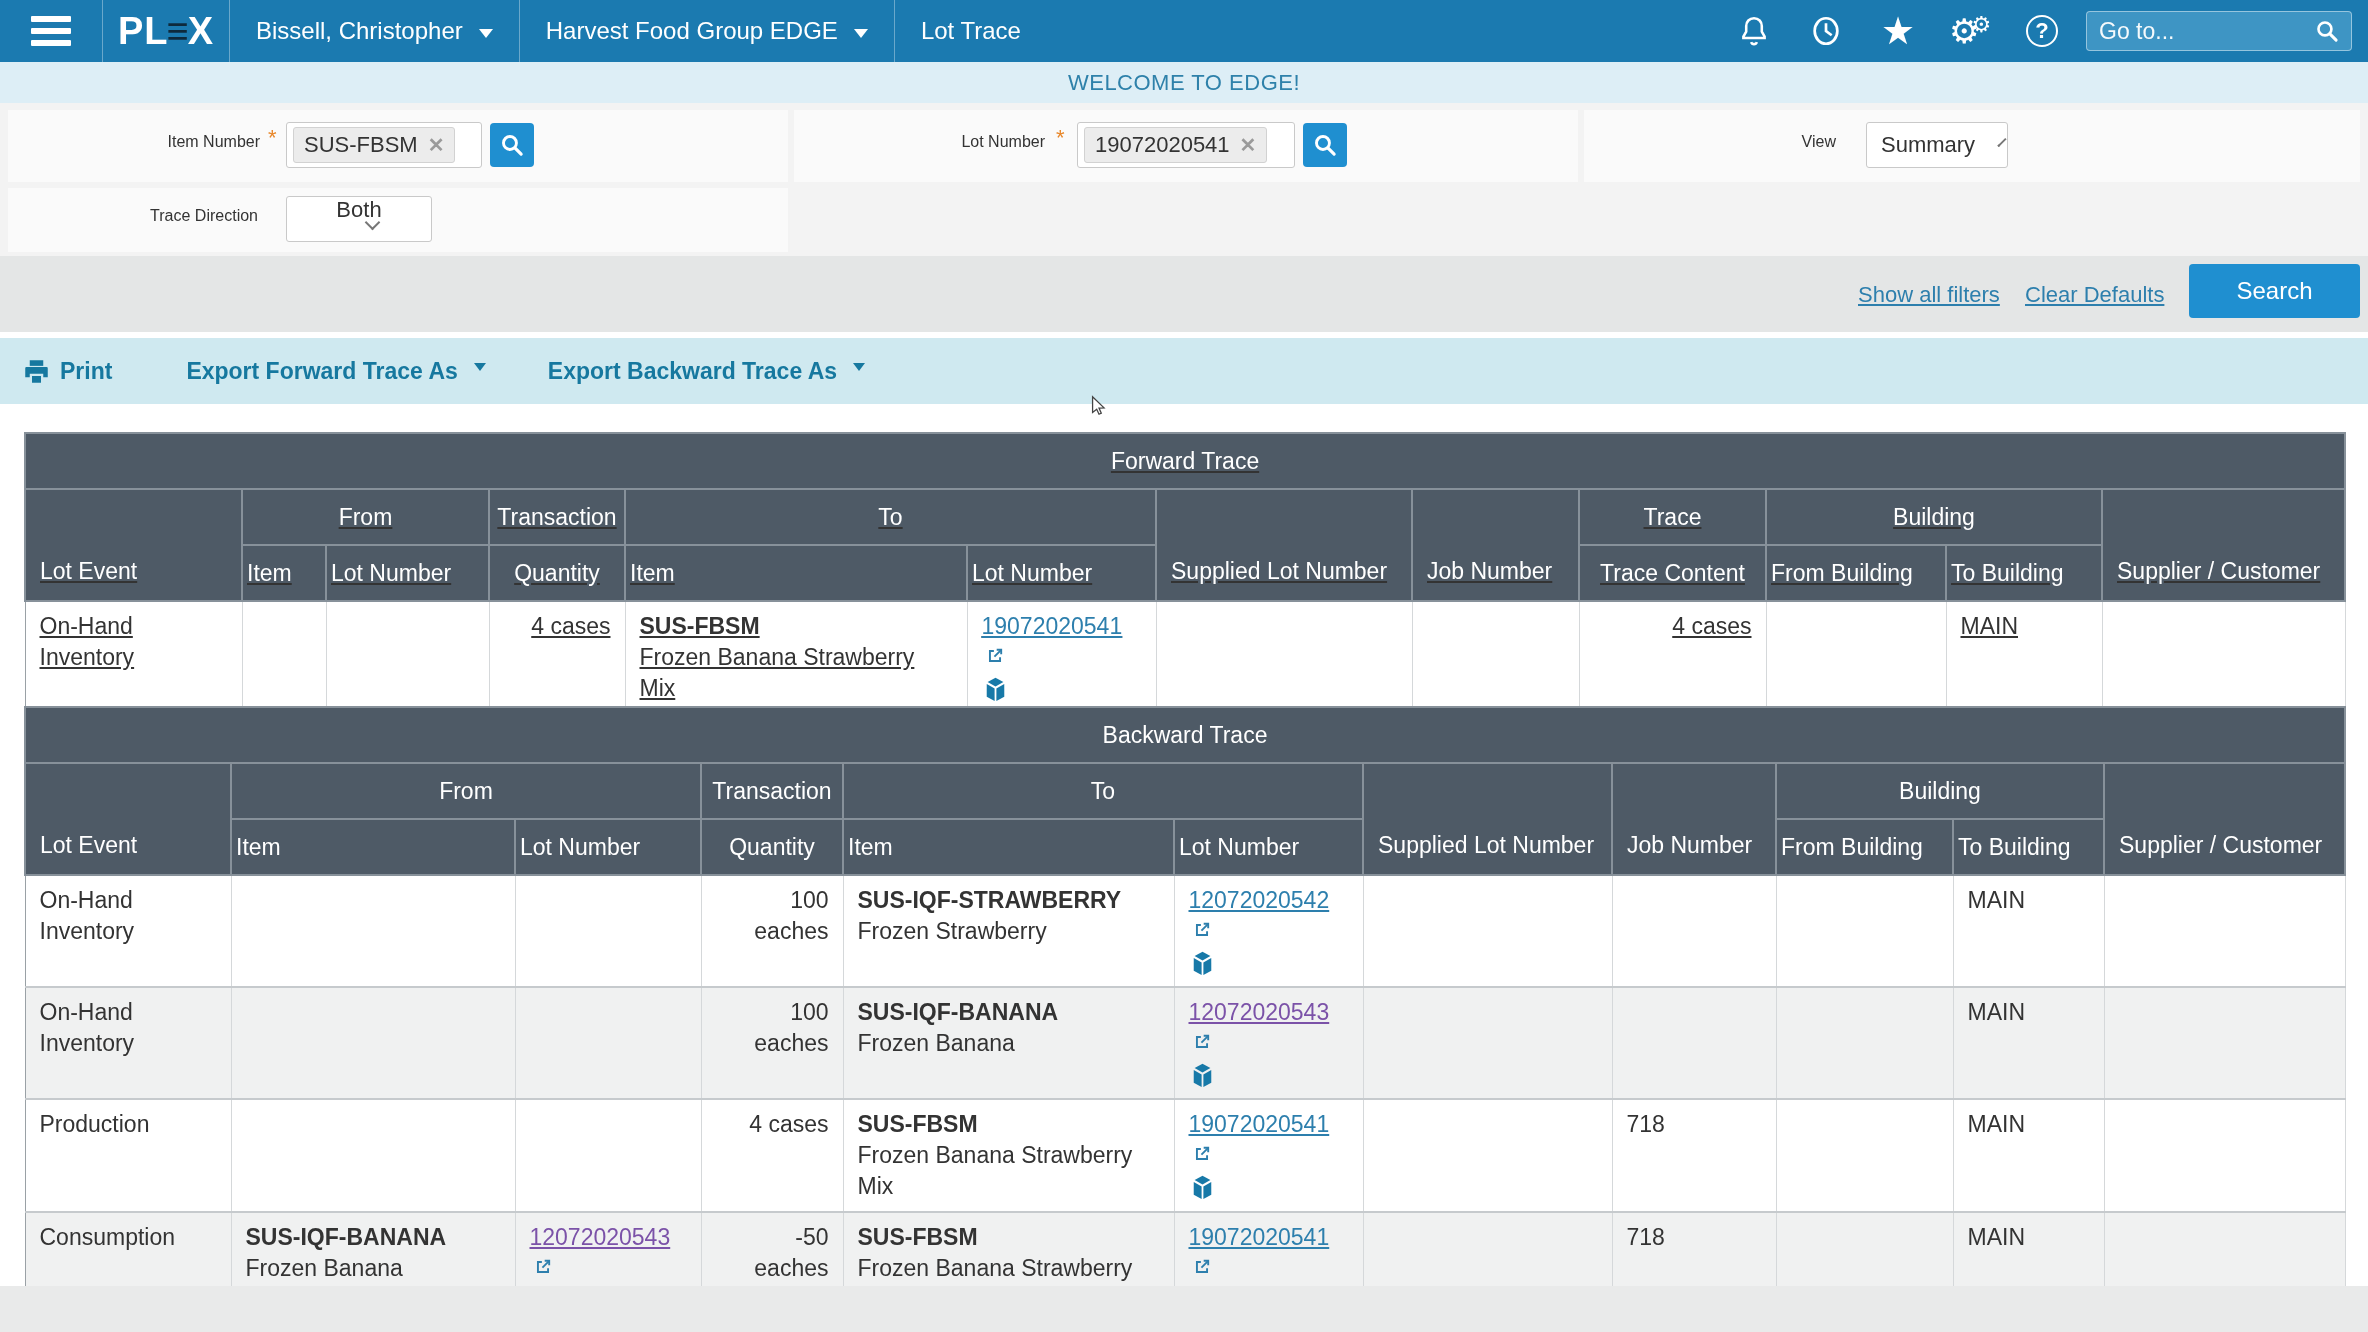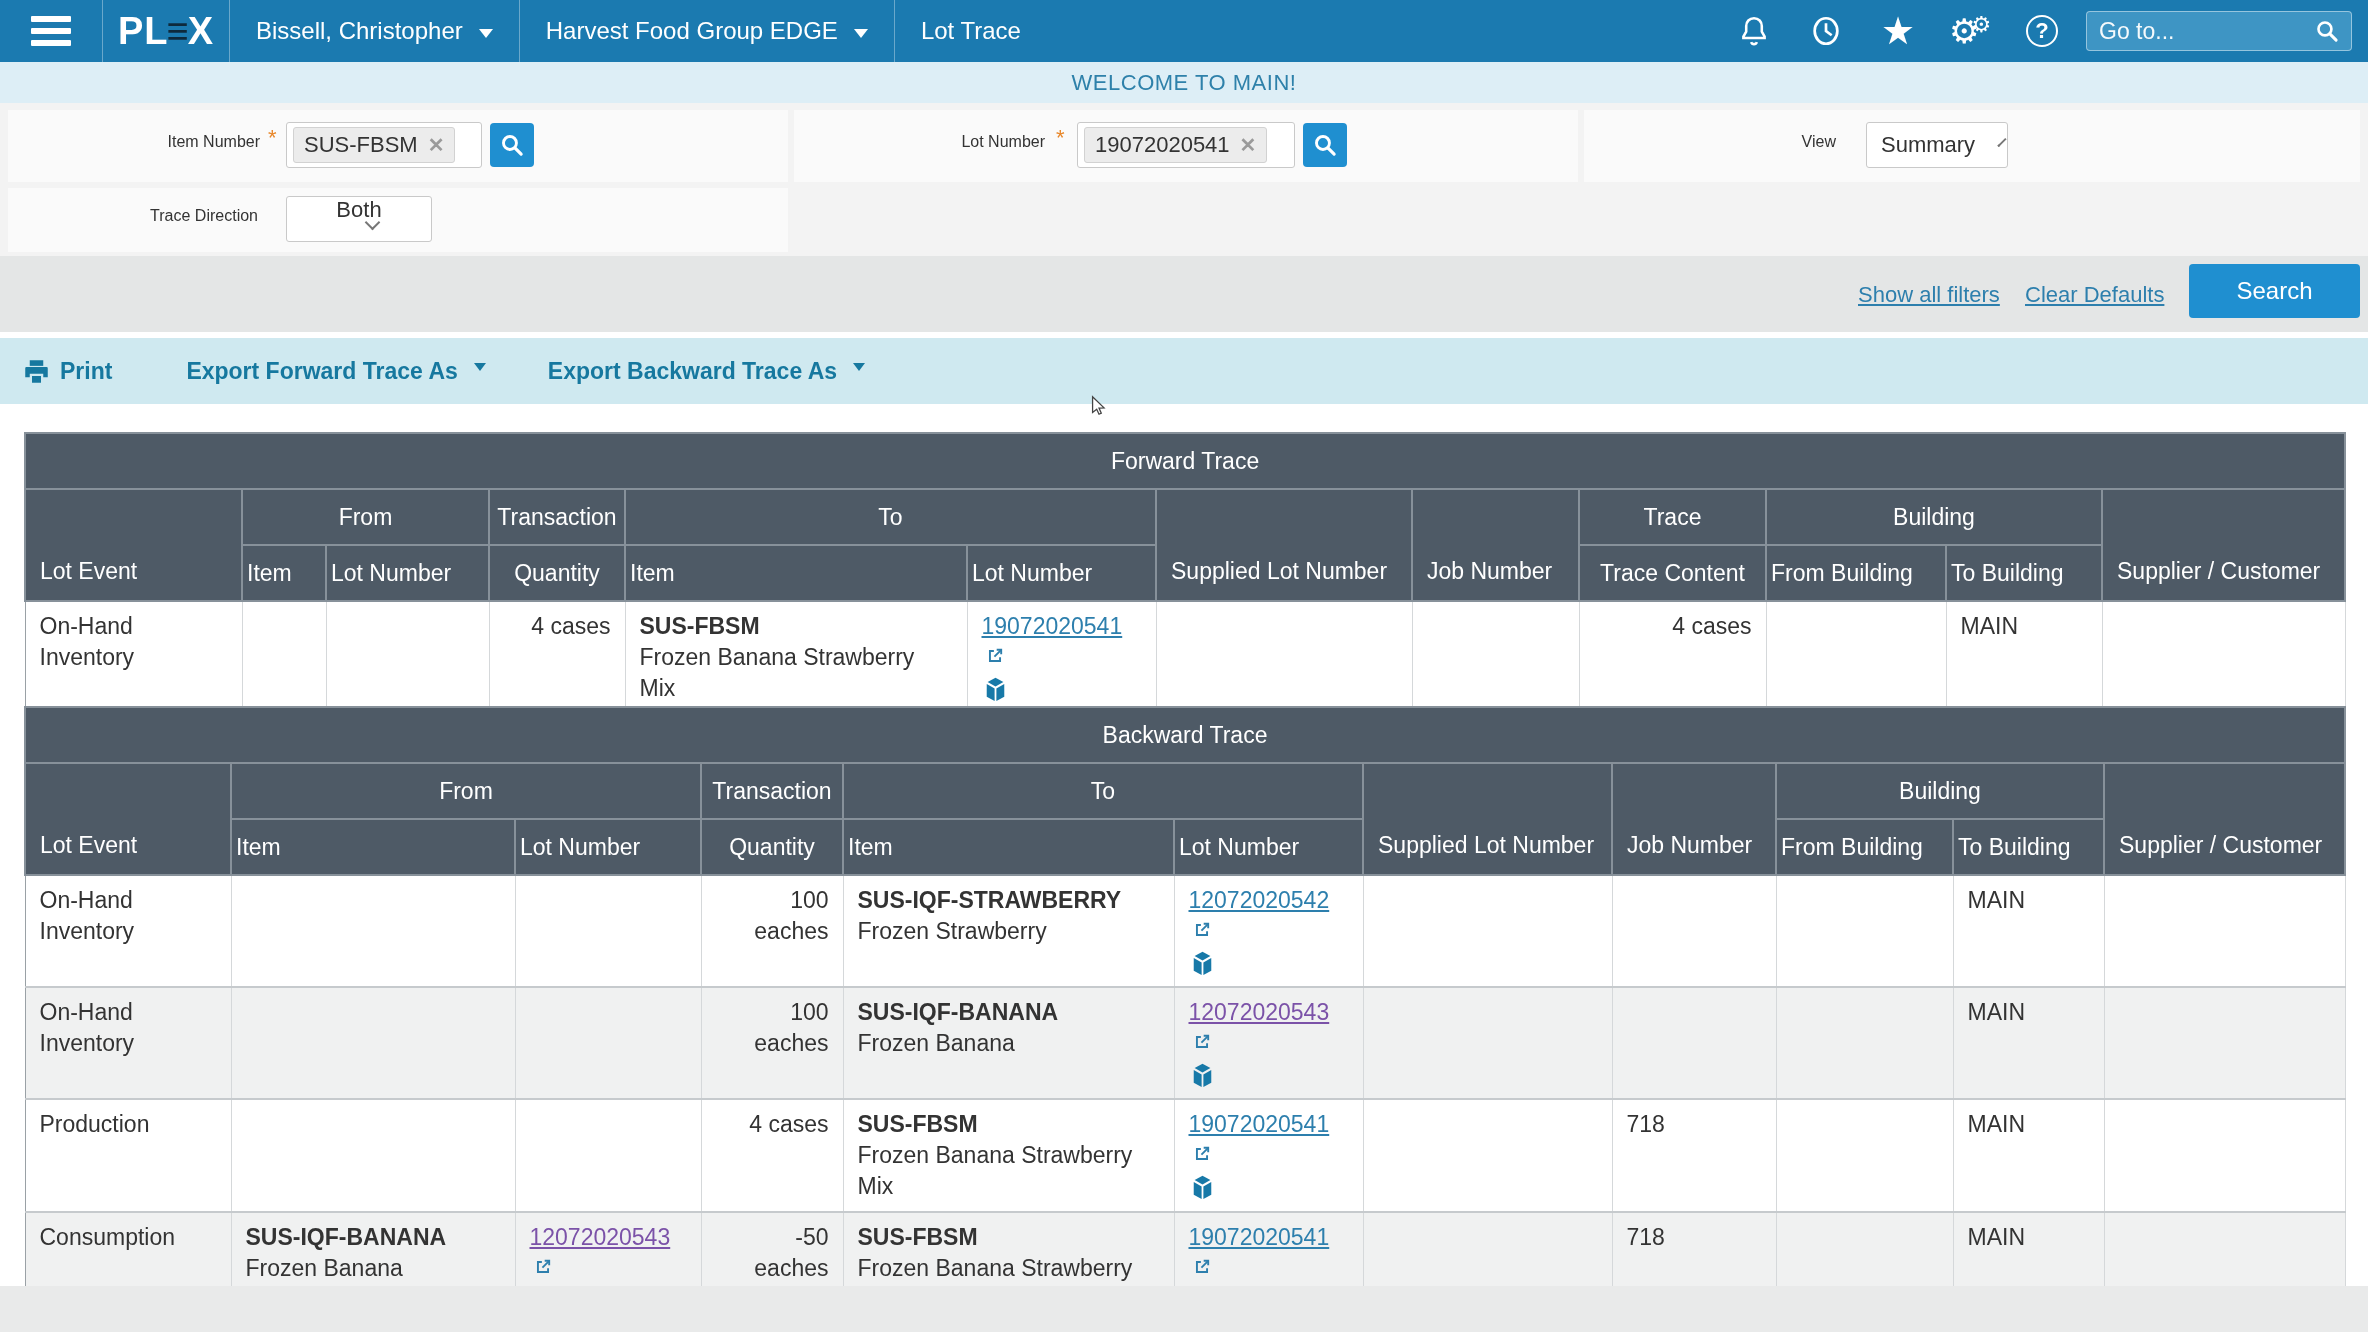--- a/index.html
+++ b/index.html
@@ -67,21 +67,21 @@
   table.trace{position:absolute;left:24px;width:2320px;border-collapse:collapse;table-layout:fixed;font-size:23px;color:#333;background:#fff;border:1px solid #9aa1a6;}
   table.trace th{background:var(--header-bg);color:#fff;font-weight:400;border:2px solid #87919a;font-size:23px;}
   table.trace .t-title{height:56px;text-align:center;border-bottom:2px solid #87919a;}
   table.trace .g-row th{height:56px;text-align:center;}
   table.trace .l-row th{height:56px;text-align:left;padding:0 4px;}
   table.trace th.rspan{vertical-align:bottom;text-align:left;padding:0 14px 15px 14px;}
   table.trace th.ctr{text-align:center;padding:0 6px;}
   table.trace td{border-right:1px solid #d5d8da;border-top:2px solid #c6cacd;vertical-align:top;padding:9px 14px;line-height:1.35;}
   table.trace td.num{text-align:right;}
   tr.alt td{background:var(--row-alt);}
-  .fwd-table{top:432px;}
+  .fwd-table{top:432px;text-decoration:underline;}
   .fwd-table td{height:72px;}
   .bwd-table{top:706px;}
   .bwd-table td{height:80px;}
   .item-no{font-weight:700;}
   a.lot{color:var(--accent-link);text-decoration:underline;white-space:nowrap;}
   a.lot.visited{color:var(--visited-link);}
   .ext{width:18px;height:18px;vertical-align:baseline;margin-left:4px;color:var(--accent-link);}
   .cube{width:27px;height:27px;color:var(--icon-teal);display:block;margin-top:3px;cursor:pointer;}
 
   .bottom-strip{position:absolute;left:0;top:1286px;width:2368px;height:46px;background:#e9eaea;}
@@ -141,21 +141,21 @@
       <span class="ph">Go to...</span>
       <svg viewBox="0 0 20 20" fill="none" stroke="currentColor">
         <circle cx="8.3" cy="8.3" r="5.4" stroke-width="2.2"></circle>
           <line x1="12.6" y1="12.6" x2="17.6" y2="17.6" stroke-width="2.5" stroke-linecap="round"></line>
       </svg>
     </div>
   </div>
 </header>
 
 <div class="welcome">
-    <span>WELCOME TO MAIN!</span>
+    <span>WELCOME TO EDGE!</span>
   </div>
 
 <section class="filters">
   <div class="fpanel" style="left:8px;top:7px;width:780px;height:72px;"></div>
   <div class="fpanel" style="left:794px;top:7px;width:784px;height:72px;"></div>
   <div class="fpanel" style="left:1584px;top:7px;width:776px;height:72px;"></div>
   <div class="fpanel" style="left:8px;top:85px;width:780px;height:64px;"></div>
 
   <div class="flabel" style="left:10px;top:30px;width:250px;">Item Number</div>
   <span class="req" style="left:268px;top:22px;">*</span>

